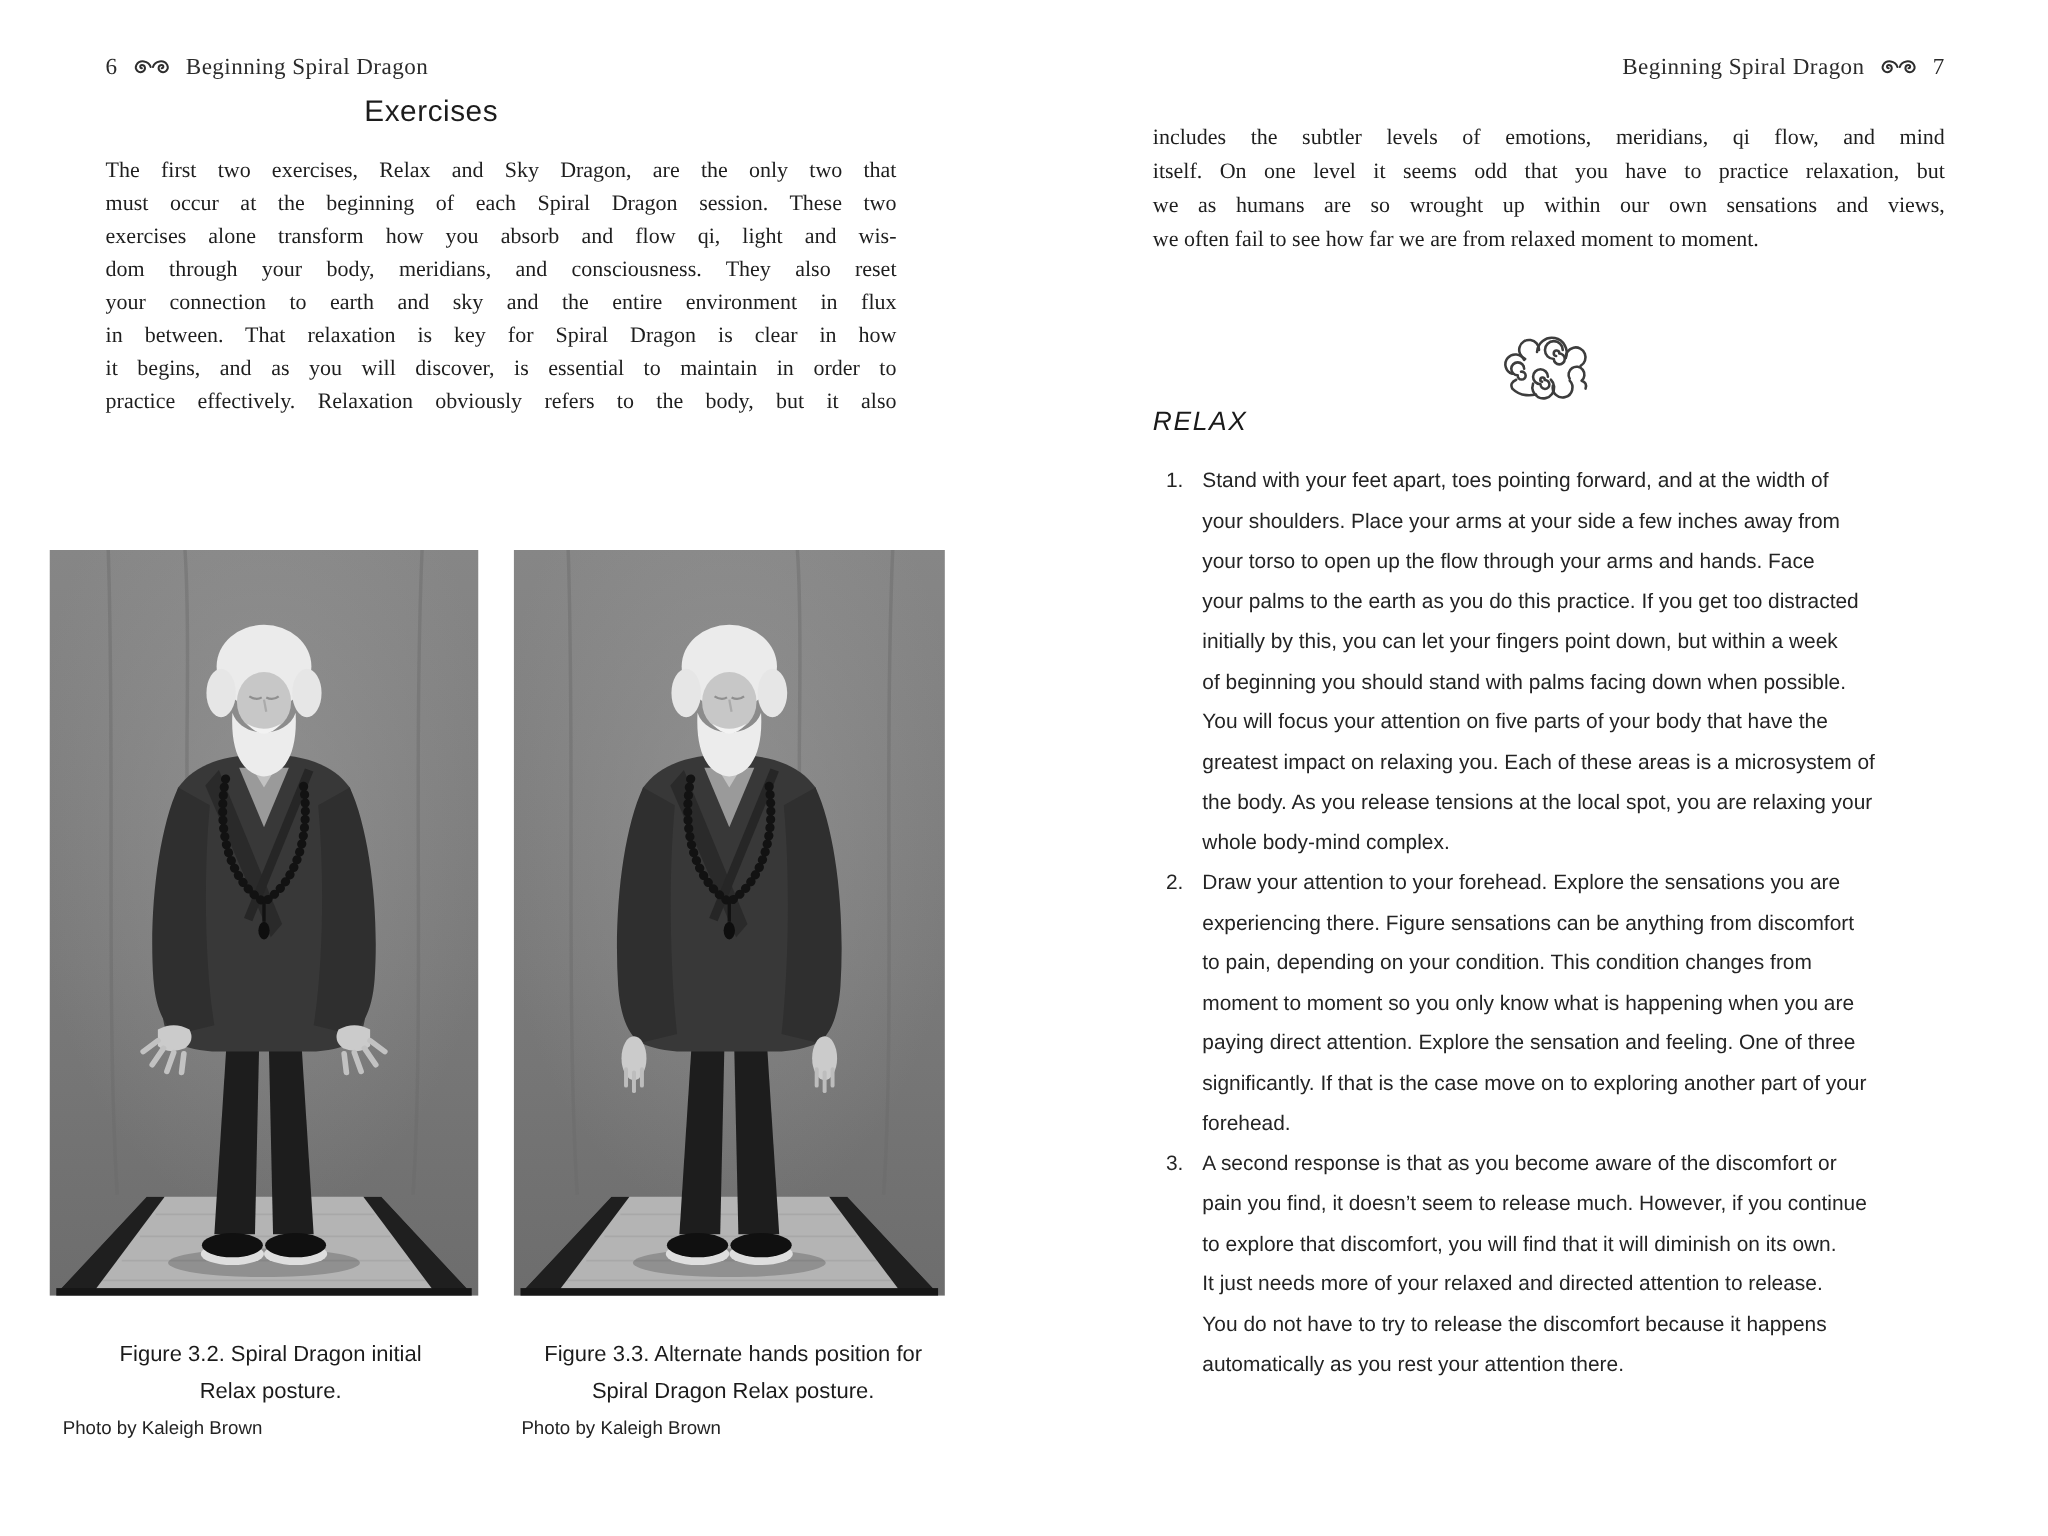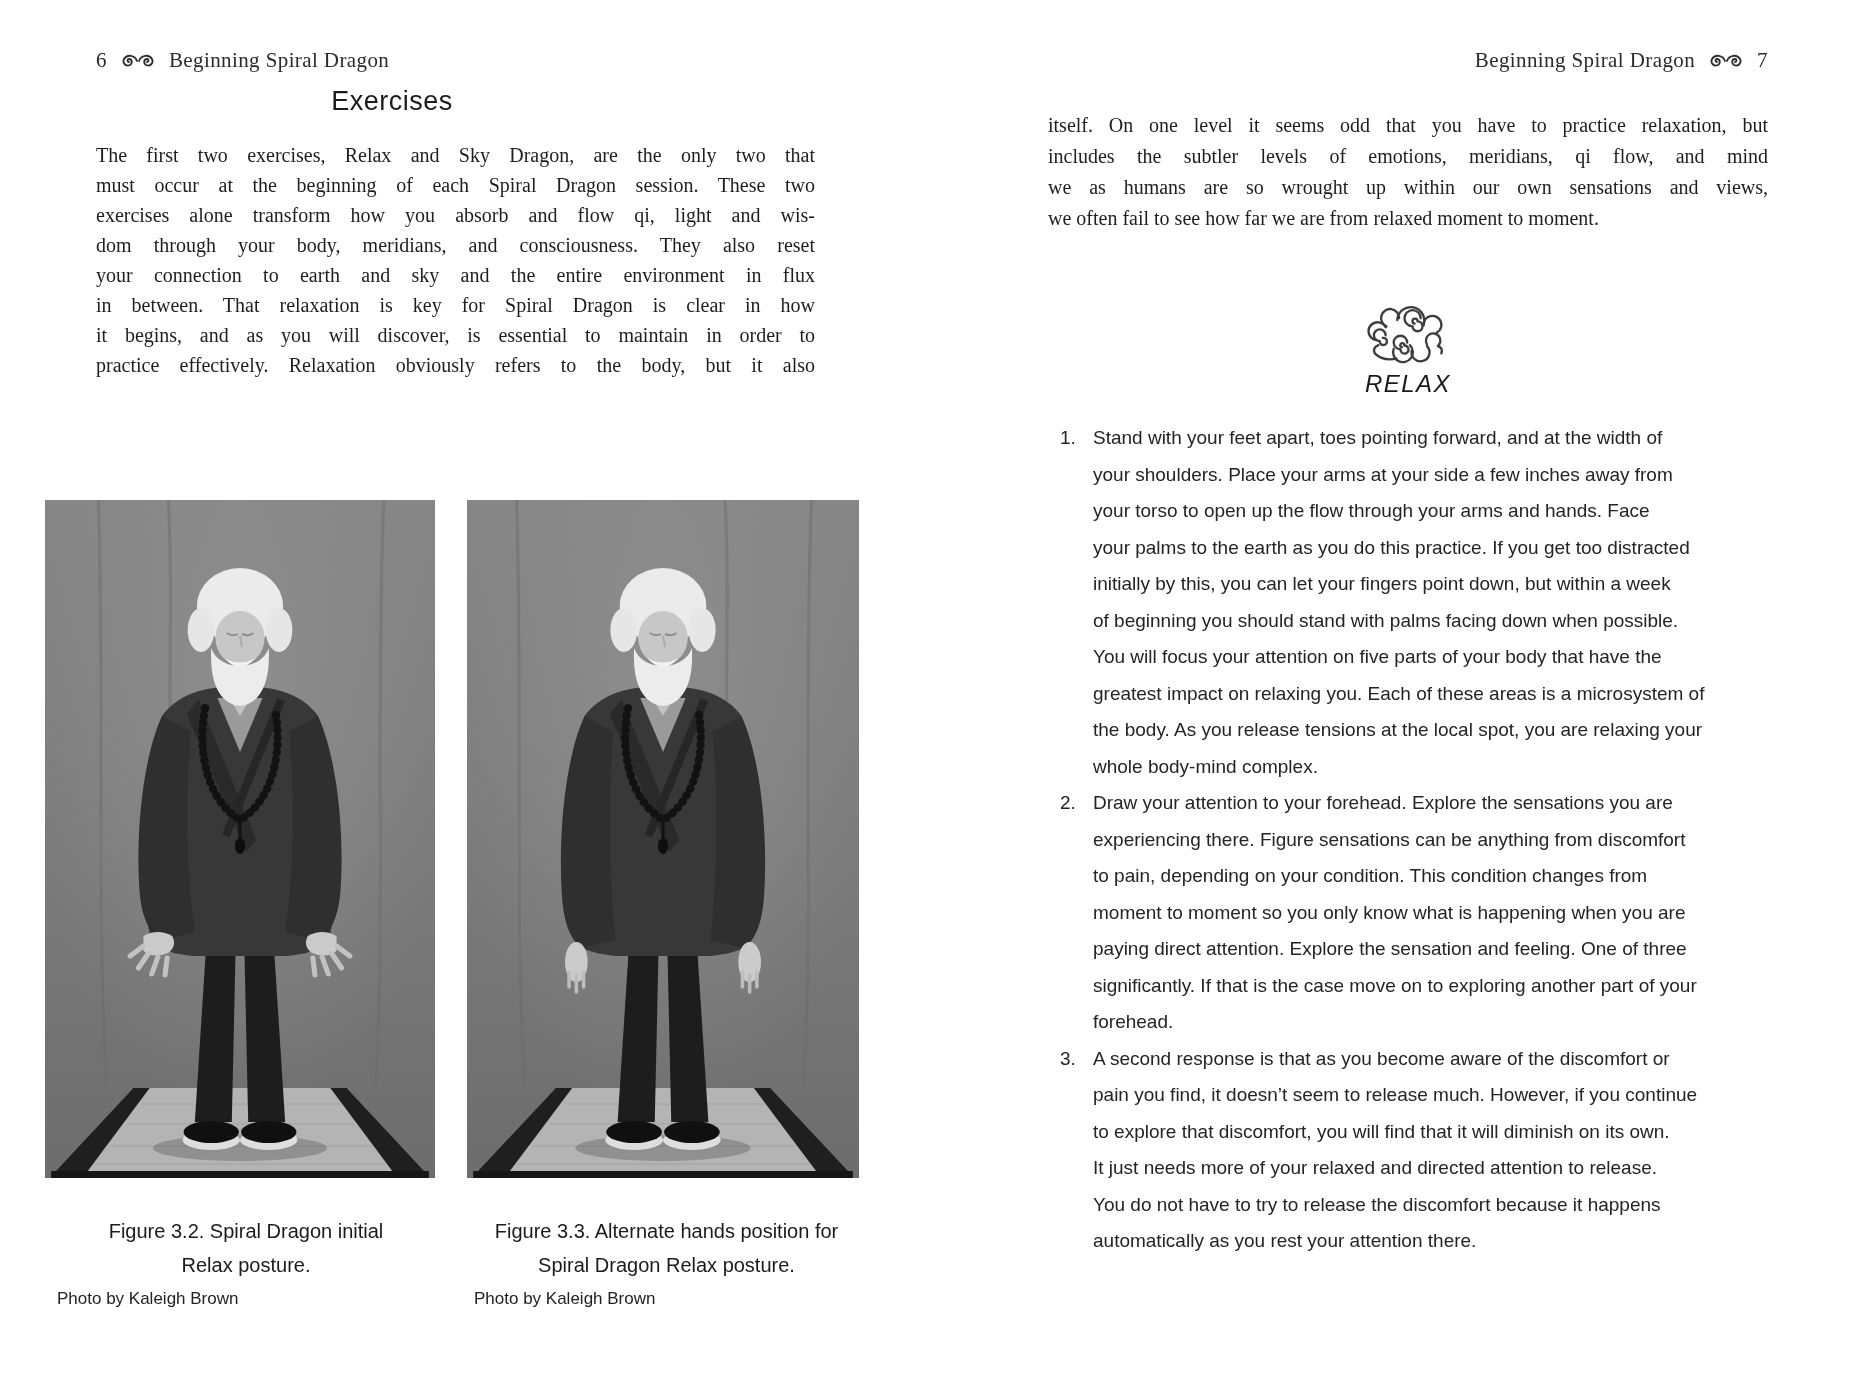--- a/index.html
+++ b/index.html
@@ -31,21 +31,21 @@
   .photo svg { display:block; width:100%; height:100%; }
   figcaption { font-family:"Liberation Sans", sans-serif; }
   .fig1 figcaption { padding-left:12px; }
   .fig2 figcaption { padding-left:7px; }
   .cap { margin-top:36px; font-size:20px; line-height:34px; color:#1b1b1b;text-align:center; }
   .credit { margin-top:6px; font-size:17px; line-height:22px; color:#232323; }
   
   .cloud { position:absolute; left:1364px; top:291px; width:90px; height:76px; }
   .cloud svg { display:block; width:100%; height:100%; }
   .relax-head { position:absolute; left:1048px; top:370px; width:720px; margin:0;
-    text-align:center; font-family:"Liberation Sans", sans-serif; font-style:italic;
+    text-align:left; font-family:"Liberation Sans", sans-serif; font-style:italic;
     font-weight:400; font-size:24px; letter-spacing:1.5px; color:#1a1a1a; }
   .steps { position:absolute; left:1060px; top:420px; width:714px;
     font-family:"Liberation Sans", sans-serif; font-size:19px; color:#242424; }
   .step { display:flex; }
   .step-num { flex:0 0 33px; line-height:36.5px; }
   .step-lines { flex:1; min-width:0; }
   .step-line { line-height:36.5px; white-space:nowrap; }
 </style>
 </head>
 <body>
@@ -261,22 +261,22 @@
             <path d="M16,8 C14,2 6,1 3,6 C1,10 5,14 9,12 C12,10 11,6 8,6 C6,6 6,9 8,9"></path>
             <path d="M18,8 C20,2 28,1 31,6 C33,10 29,14 25,12 C22,10 23,6 26,6 C28,6 28,9 26,9"></path>
           </g>
         </svg>
       </span>
       <span>7</span>
     </header>
 
     <div class="body-para right-para">
 
-    <div class="bline">itself. On one level it seems odd that you have to practice relaxation, but</div>
-        <div class="bline">includes the subtler levels of emotions, meridians, qi flow, and mind</div>
+    <div class="bline">includes the subtler levels of emotions, meridians, qi flow, and mind</div>
+        <div class="bline">itself. On one level it seems odd that you have to practice relaxation, but</div>
         <div class="bline">we as humans are so wrought up within our own sensations and views,</div>
         <div class="bline">we often fail to see how far we are from relaxed moment to moment.</div>
       </div>
 
     <div class="cloud">
       <svg viewBox="0 0 100 80" aria-hidden="true">
         <g fill="none" stroke="#3d3d3d" stroke-width="2.6" stroke-linecap="round" stroke-linejoin="round">
 
           <path d="M37,30 a15,15 0 1 1 29,6"></path>
           <path d="M63,28 a9,9 0 1 0 -9,9 a5.5,5.5 0 1 0 5.5,-5.5 a2.8,2.8 0 1 0 -3.2,2.6"></path>

